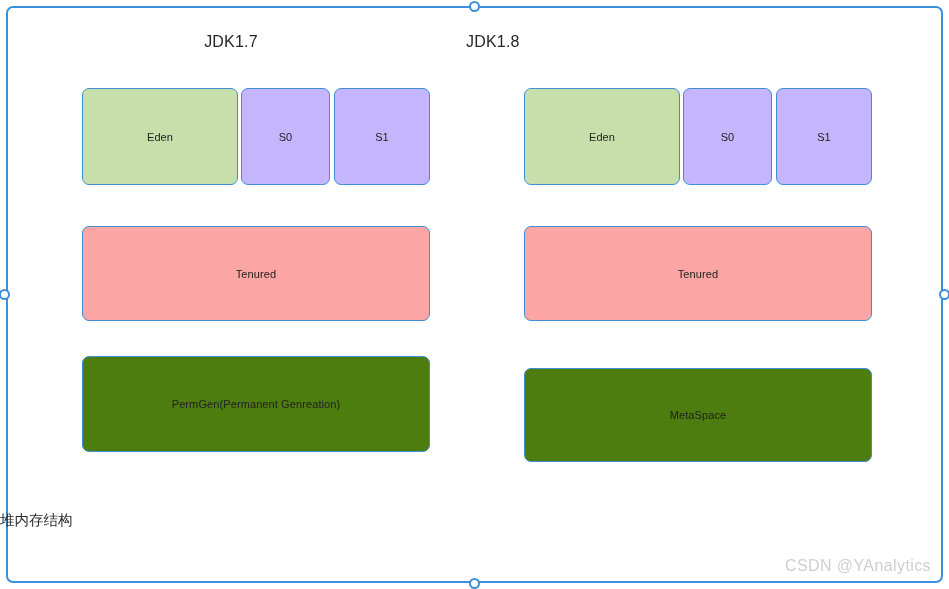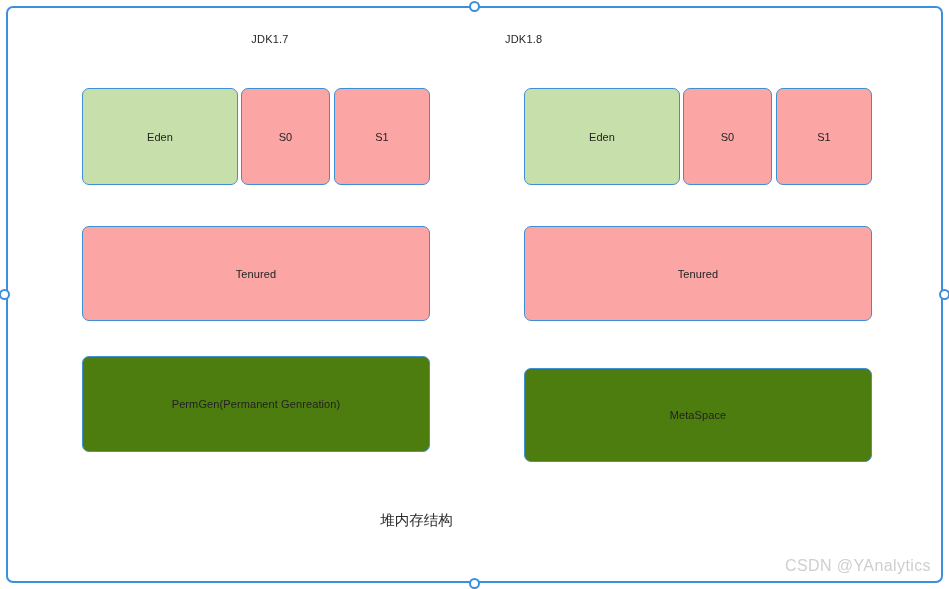--- a/index.html
+++ b/index.html
@@ -45,69 +45,68 @@
     z-index: 20;
   }
   .handle.top    { left: 469px; top: 1px; }
   .handle.bottom { left: 469px; top: 578px; }
   .handle.left   { left: -1px;  top: 289px; }
   .handle.right  { left: 939px; top: 289px; }
 
   
   .col-title {
     position: absolute;
-    font-size: 11px;
+    font-size: 16px;
     color: #262626;
     letter-spacing: 0.2px;
     white-space: nowrap;
-    margin-left: 39px;
   }
   .col-title.left-col  { left: 0px;   top: 33px; width: 462px; text-align: center; }
   .col-title.right-col { left: 466px; top: 33px; width: 462px; }
 
   
   .box {
     position: absolute;
     border: 1.6px solid #3f8fd6;
     border-radius: 7px;
     box-sizing: border-box;
     display: flex;
     align-items: center;
     justify-content: center;
     font-size: 11px;
     color: #222222;
     letter-spacing: 0.1px;
     white-space: nowrap;
   }
   .box.eden    { background: #c7e0ab; }
-  .box.surv    { background: #fca5a5; }
+  .box.surv    { background: #c4b5fd; }
   .box.tenured { background: #fca5a5; }
   .box.perm    { background: #4d7c0f; }
 
   
   .b-eden7 { left: 82px;  top: 88px;  width: 156px; height: 97px; }
   .b-s07   { left: 241px; top: 88px;  width: 89px;  height: 97px; }
   .b-s17   { left: 334px; top: 88px;  width: 96px;  height: 97px; }
   .b-ten7  { left: 82px;  top: 226px; width: 348px; height: 95px; }
   .b-perm7 { left: 82px;  top: 356px; width: 348px; height: 96px; }
 
   
   .b-eden8 { left: 524px; top: 88px;  width: 156px; height: 97px; }
   .b-s08   { left: 683px; top: 88px;  width: 89px;  height: 97px; }
   .b-s18   { left: 776px; top: 88px;  width: 96px;  height: 97px; }
   .b-ten8  { left: 524px; top: 226px; width: 348px; height: 95px; }
   .b-meta8 { left: 524px; top: 368px; width: 348px; height: 94px; }
 
   
   .caption {
     position: absolute;
-    left: 10px;
+    left: 0px;
     top: 511px;
     width: 813px;
-    text-align: center;
+    text-align: left;
     font-size: 14.5px;
     color: #2b2b2b;
     white-space: nowrap;
   }
 
   
   .watermark {
     position: absolute;
     right: 18px;
     bottom: 14px;

